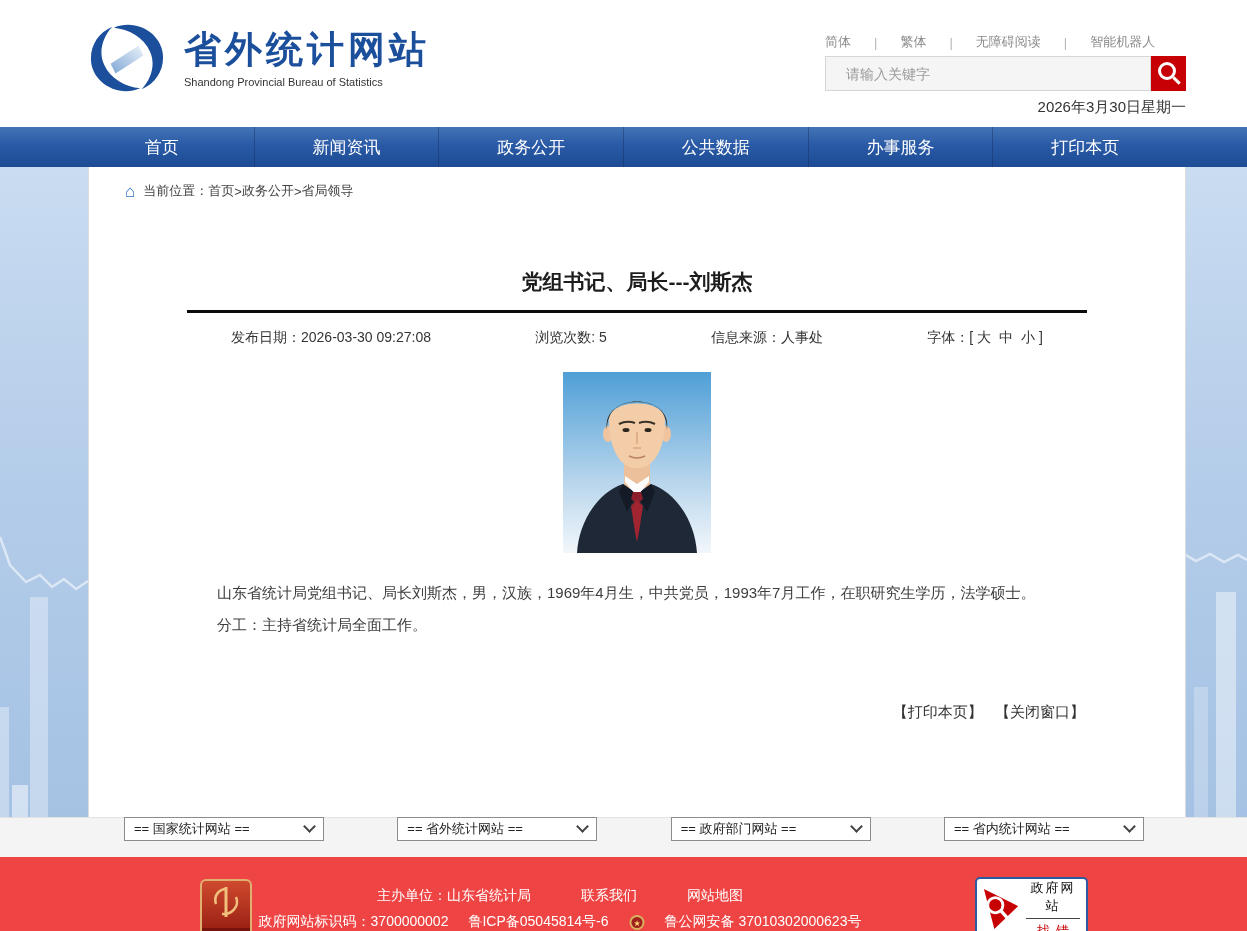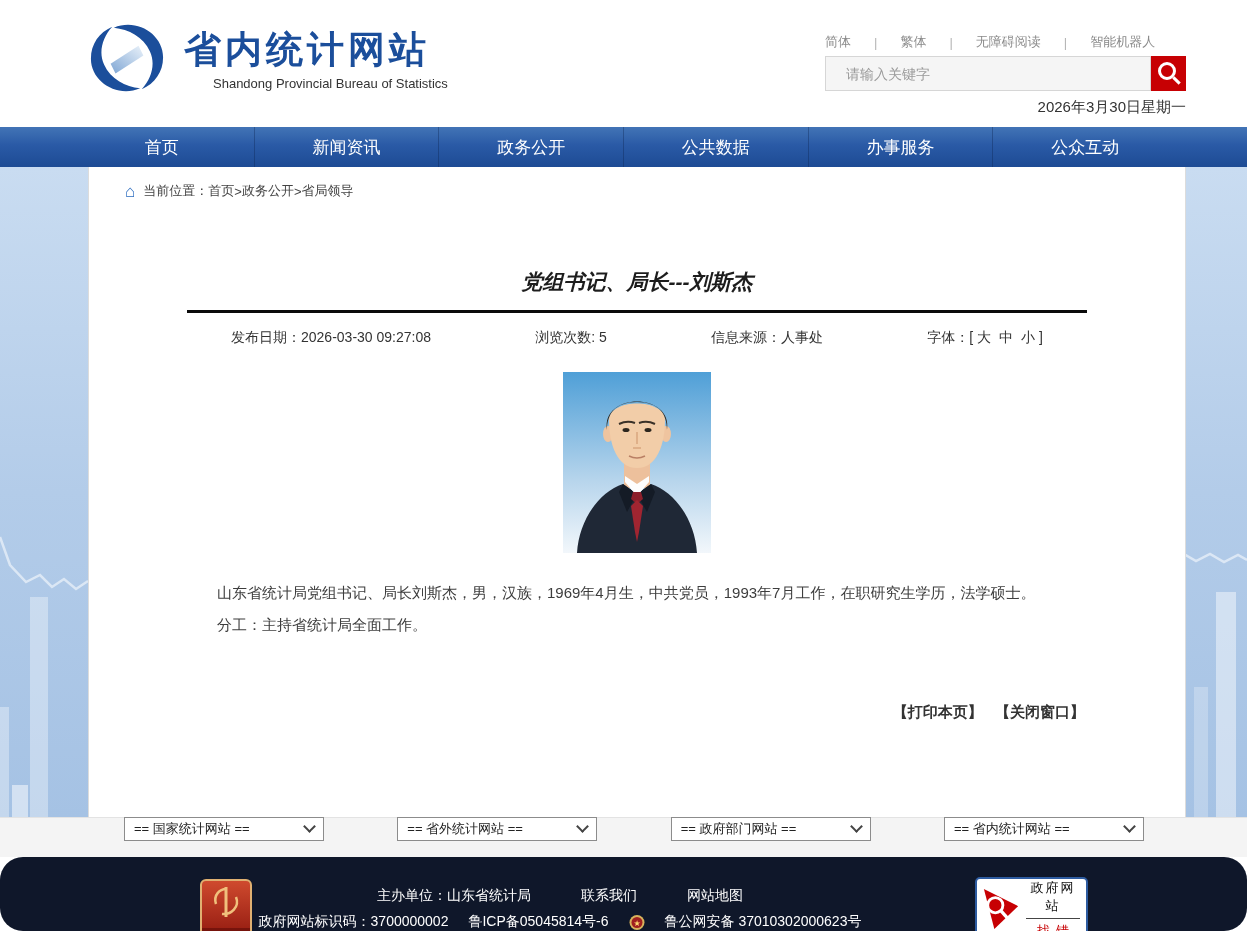--- a/index.html
+++ b/index.html
@@ -4,21 +4,21 @@
 <style>
   html,body{margin:0;padding:0;background:#fff;}
   .page{position:relative;width:1247px;height:931px;overflow:hidden;background:#fff;
         font-family:"Liberation Sans",sans-serif;}
 
   
   .header{position:absolute;top:0;left:0;width:100%;height:127px;background:#fff;}
   .brand{position:absolute;left:86px;top:20px;display:flex;align-items:flex-start;cursor:pointer;}
   .logo{margin-right:16px;}
   .site-name{font-size:37px;font-weight:bold;color:#1b4e9b;letter-spacing:4px;line-height:1.1;margin-top:10px;}
-  .site-name-en{font-size:13px;color:#333;margin-top:5px;margin-left:29px;}
+  .site-name-en{font-size:11px;color:#333;margin-top:5px;}
   .quick-links{position:absolute;left:825px;top:33px;font-size:13px;color:#8a8a8a;display:flex;gap:23px;align-items:center;}
   .quick-links a{color:#8a8a8a;text-decoration:none;cursor:pointer;}
   .qsep{color:#b5b5b5;}
   .search-bar{position:absolute;left:825px;top:56px;width:361px;height:35px;display:flex;}
   .search-input{flex:1;border:1px solid #d6d6d6;background:#f5f5f5;padding:0 20px;font-size:14px;color:#333;
                 outline:none;font-family:"Liberation Sans",sans-serif;box-sizing:border-box;}
   .search-input::placeholder{color:#9a9a9a;}
   .search-btn{width:35px;height:35px;background:#c70003;border:none;cursor:pointer;position:relative;padding:0;}
   .mag-icon{display:block;width:12px;height:12px;border:3px solid #fff;border-radius:50%;position:absolute;top:6px;left:7px;}
   .mag-icon::after{content:"";position:absolute;width:3px;height:9px;background:#fff;transform:rotate(-45deg);left:14px;top:11px;}
@@ -34,42 +34,42 @@
   
   .bg-region{position:absolute;top:167px;left:0;width:1247px;height:650px;}
   .bg-region svg{display:block;}
 
   
   .content-box{position:absolute;top:167px;left:88px;width:1098px;height:650px;background:#fff;
                border-left:1px solid #dcdcdc;border-right:1px solid #dcdcdc;box-sizing:border-box;}
   .breadcrumb{padding:15px 0 0 36px;font-size:13px;color:#444;display:flex;align-items:center;}
   .home-icon{color:#2b6cbf;font-size:17px;margin-right:8px;line-height:1;}
   .breadcrumb a{color:#444;text-decoration:none;cursor:pointer;}
-  .article-title{margin:68px 98px 0;text-align:center;font-size:21px;color:#1d1d1d;font-weight:bold;font-style:italic;}
+  .article-title{margin:68px 98px 0;text-align:center;font-size:21px;color:#1d1d1d;font-weight:bold;}
   .title-rule{margin:14px 98px 0;height:3px;background:#0b0b0b;}
   .meta-row{margin:16px 98px 0;padding:0 44px;display:flex;justify-content:space-between;font-size:14px;color:#333;}
   .font-size-widget a{color:#333;text-decoration:none;margin:0 4px;cursor:pointer;}
   .portrait{width:148px;height:181px;margin:25px auto 0;}
   .body-para{margin:24px 98px 0;font-size:15px;color:#3d3d3d;line-height:32px;text-indent:2em;}
   .body-para.second{margin-top:0;}
   .actions{margin:62px 100px 0;text-align:right;font-size:15px;color:#333;}
-  .actions a{color:#333;text-decoration:none;margin-left:8px;cursor:pointer;font-weight:bold;}
+  .actions a{color:#333;text-decoration:none;margin-left:8px;cursor:pointer;}
 
   
   .select-band{position:absolute;top:817px;left:0;width:100%;height:40px;background:#f4f4f4;
                border-top:1px solid #e3e3e3;box-sizing:border-box;display:flex;align-items:center;
                padding:0 103px 18px 124px;justify-content:space-between;}
   .fake-select{width:200px;height:24px;background:#fff;border:1px solid #8c8c8c;box-sizing:border-box;
                display:flex;align-items:center;justify-content:space-between;padding:0 9px;font-size:13px;
                color:#222;cursor:pointer;}
   .chev{width:7px;height:7px;border-right:2px solid #444;border-bottom:2px solid #444;
         transform:rotate(45deg);margin-top:-4px;}
 
   
-  .footer{position:absolute;top:857px;left:0;width:100%;height:74px;background:#0f172a;color:#fff;border-radius:23px;}
+  .footer{position:absolute;top:857px;left:0;width:100%;height:74px;background:#ef4444;color:#fff;}
   .gov-badge{position:absolute;left:200px;top:22px;width:52px;height:66px;border:2px solid #e0b071;
              border-radius:6px 6px 12px 12px;background:linear-gradient(#cf4a2e,#8c150d);box-sizing:border-box;}
   .gov-badge svg{display:block;margin:3px auto 0;}
   .gov-badge-label{position:absolute;bottom:0;left:0;right:0;text-align:center;font-size:8px;color:#f3cf8f;
                    background:rgba(90,10,5,.55);padding:2px 0;letter-spacing:1px;}
   .footer-lines{position:absolute;left:230px;top:0;width:660px;height:100%;}
   .f-row1{position:absolute;top:30px;left:0;width:100%;display:flex;justify-content:center;gap:50px;font-size:14px;}
   .f-row2{position:absolute;top:56px;left:0;width:100%;display:flex;justify-content:center;gap:20px;
           align-items:center;font-size:14px;}
   .footer a{color:#fff;text-decoration:none;cursor:pointer;}
@@ -93,21 +93,21 @@
           <linearGradient id="lgc" x1="0" y1="1" x2="1" y2="0">
             <stop offset="0" stop-color="#7fa6d4"></stop>
               <stop offset="1" stop-color="#eaf2fa"></stop>
           </linearGradient>
         </defs>
         <path d="M34 8 C62 -4 94 16 94 44 C94 62 84 76 68 83 C80 70 85 52 78 37 C70 19 52 10 34 8 Z" fill="#1b4e9b"></path>
         <path d="M66 82 C38 94 6 74 6 46 C6 28 16 14 32 7 C20 20 15 38 22 53 C30 71 48 80 66 82 Z" fill="#1b4e9b"></path>
         <path d="M30 52 L64 30 L70 42 L36 64 Z" fill="url(#lgc)"></path>
       </svg>
       <div class="brand-text">
-        <div class="site-name">省内统计网站</div>
+        <div class="site-name">省外统计网站</div>
         <div class="site-name-en">Shandong Provincial Bureau of Statistics</div>
       </div>
     </div>
 
     <div class="quick-links">
       <a>简体</a>
       <span class="qsep">|</span>
       <a>繁体</a>
       <span class="qsep">|</span>
       <a>无障碍阅读</a>
@@ -124,21 +124,21 @@
 
     <div class="date">2026年3月30日星期一</div>
   </header>
 
   <nav class="nav">
     <a class="nav-item">首页</a>
     <a class="nav-item">新闻资讯</a>
     <a class="nav-item">政务公开</a>
     <a class="nav-item">公共数据</a>
     <a class="nav-item">办事服务</a>
-    <a class="nav-item">公众互动</a>
+    <a class="nav-item">打印本页</a>
   </nav>
 
   <div class="bg-region">
     <svg width="1247" height="650" viewBox="0 0 1247 650">
       <defs>
         <linearGradient id="bgg" x1="0" y1="0" x2="0" y2="1">
           <stop offset="0" stop-color="#c9dcf1"></stop>
             <stop offset="0.5" stop-color="#b3cce9"></stop>
             <stop offset="1" stop-color="#a5c2e4"></stop>
         </linearGradient>

